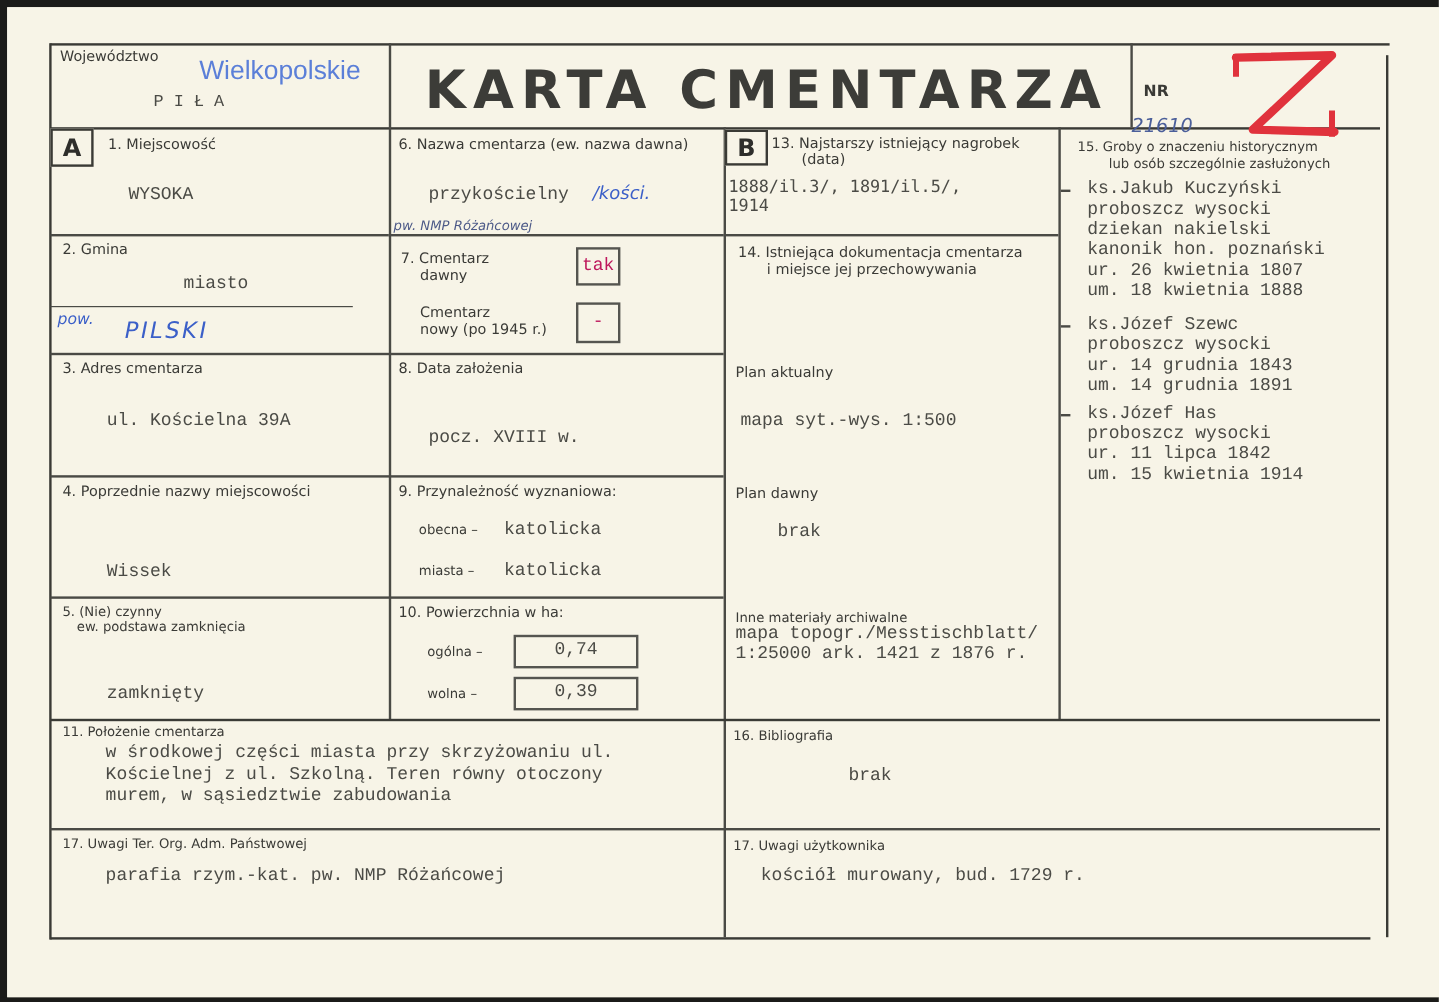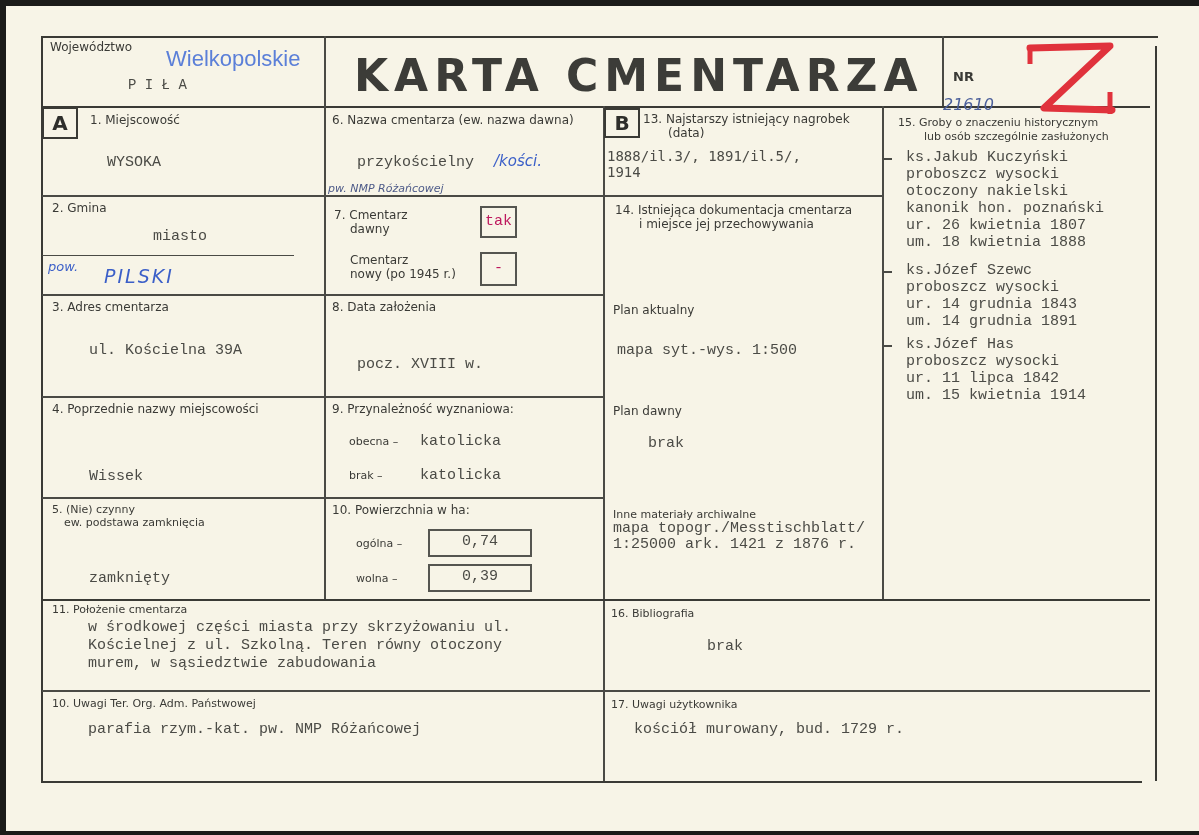--- a/index.html
+++ b/index.html
@@ -111,35 +111,35 @@
 <div class="label" style="left:350px; top:253px;">Cmentarz</div>
 <div class="label" style="left:350px; top:267px;">nowy (po 1945 r.)</div>
 <div class="checkbox" style="left:480px; top:252px; width:33px; height:30px; line-height:30px;">-</div>
 
 <div class="label" style="left:332px; top:300px;">8. Data założenia</div>
 <div class="typed" style="left:357px; top:356px;">pocz. XVIII w.</div>
 
 <div class="label" style="left:332px; top:402px;">9. Przynależność wyznaniowa:</div>
 <div class="label sm" style="left:349px; top:435px;">obecna –</div>
 <div class="typed" style="left:420px; top:433px;">katolicka</div>
-<div class="label sm" style="left:349px; top:469px;">brak –</div>
+<div class="label sm" style="left:349px; top:469px;">miasta –</div>
 <div class="typed" style="left:420px; top:467px;">katolicka</div>
 
 <div class="label" style="left:332px; top:503px;">10. Powierzchnia w ha:</div>
 <div class="label sm" style="left:356px; top:537px;">ogólna –</div>
 <div class="valbox" style="left:428px; top:529px; width:100px; height:24px;">0,74</div>
 <div class="label sm" style="left:356px; top:572px;">wolna –</div>
 <div class="valbox" style="left:428px; top:564px; width:100px; height:24px;">0,39</div>
 
 <div class="label sm" style="left:52px; top:603px;">11. Położenie cmentarza</div>
 <div class="typed block" style="left:88px; top:620px;">w środkowej części miasta przy skrzyżowaniu ul.</div>
 <div class="typed block" style="left:88px; top:638px;">Kościelnej z ul. Szkolną. Teren równy otoczony</div>
 <div class="typed block" style="left:88px; top:656px;">murem, w sąsiedztwie zabudowania</div>
 
-<div class="label sm" style="left:52px; top:697px;">10. Uwagi Ter. Org. Adm. Państwowej</div>
+<div class="label sm" style="left:52px; top:697px;">17. Uwagi Ter. Org. Adm. Państwowej</div>
 <div class="typed" style="left:88px; top:721px;">parafia rzym.-kat. pw. NMP Różańcowej</div>
 
 <div class="section-box" style="left:604px; top:108px; width:32px; height:26px; line-height:26px;">B</div>
 
 <div class="label" style="left:643px; top:112px;">13. Najstarszy istniejący nagrobek</div>
 <div class="label" style="left:668px; top:126px;">(data)</div>
 <div class="typed block" style="left:607px; top:148px; font-family:'DejaVu Sans Mono', monospace; font-size:14px;">1888/il.3/, 1891/il.5/,</div>
 <div class="typed block" style="left:607px; top:164px; font-family:'DejaVu Sans Mono', monospace; font-size:14px;">1914</div>
 
 <div class="label" style="left:615px; top:203px;">14. Istniejąca dokumentacja cmentarza</div>
@@ -151,21 +151,21 @@
 <div class="label sm" style="left:613px; top:508px;">Inne materiały archiwalne</div>
 <div class="typed block" style="left:613px; top:521px;">mapa topogr./Messtischblatt/</div>
 <div class="typed block" style="left:613px; top:537px;">1:25000 ark. 1421 z 1876 r.</div>
 
 <div class="label sm" style="left:898px; top:116px;">15. Groby o znaczeniu historycznym</div>
 <div class="label sm" style="left:924px; top:130px;">lub osób szczególnie zasłużonych</div>
 
 <div class="dash" style="left:884px; top:158px;"></div>
 <div class="typed block" style="left:906px; top:150px;">ks.Jakub Kuczyński</div>
 <div class="typed block" style="left:906px; top:167px;">proboszcz wysocki</div>
-<div class="typed block" style="left:906px; top:184px;">otoczony nakielski</div>
+<div class="typed block" style="left:906px; top:184px;">dziekan nakielski</div>
 <div class="typed block" style="left:906px; top:201px;">kanonik hon. poznański</div>
 <div class="typed block" style="left:906px; top:218px;">ur. 26 kwietnia 1807</div>
 <div class="typed block" style="left:906px; top:235px;">um. 18 kwietnia 1888</div>
 
 <div class="dash" style="left:884px; top:271px;"></div>
 <div class="typed block" style="left:906px; top:263px;">ks.Józef Szewc</div>
 <div class="typed block" style="left:906px; top:280px;">proboszcz wysocki</div>
 <div class="typed block" style="left:906px; top:297px;">ur. 14 grudnia 1843</div>
 <div class="typed block" style="left:906px; top:314px;">um. 14 grudnia 1891</div>
 

